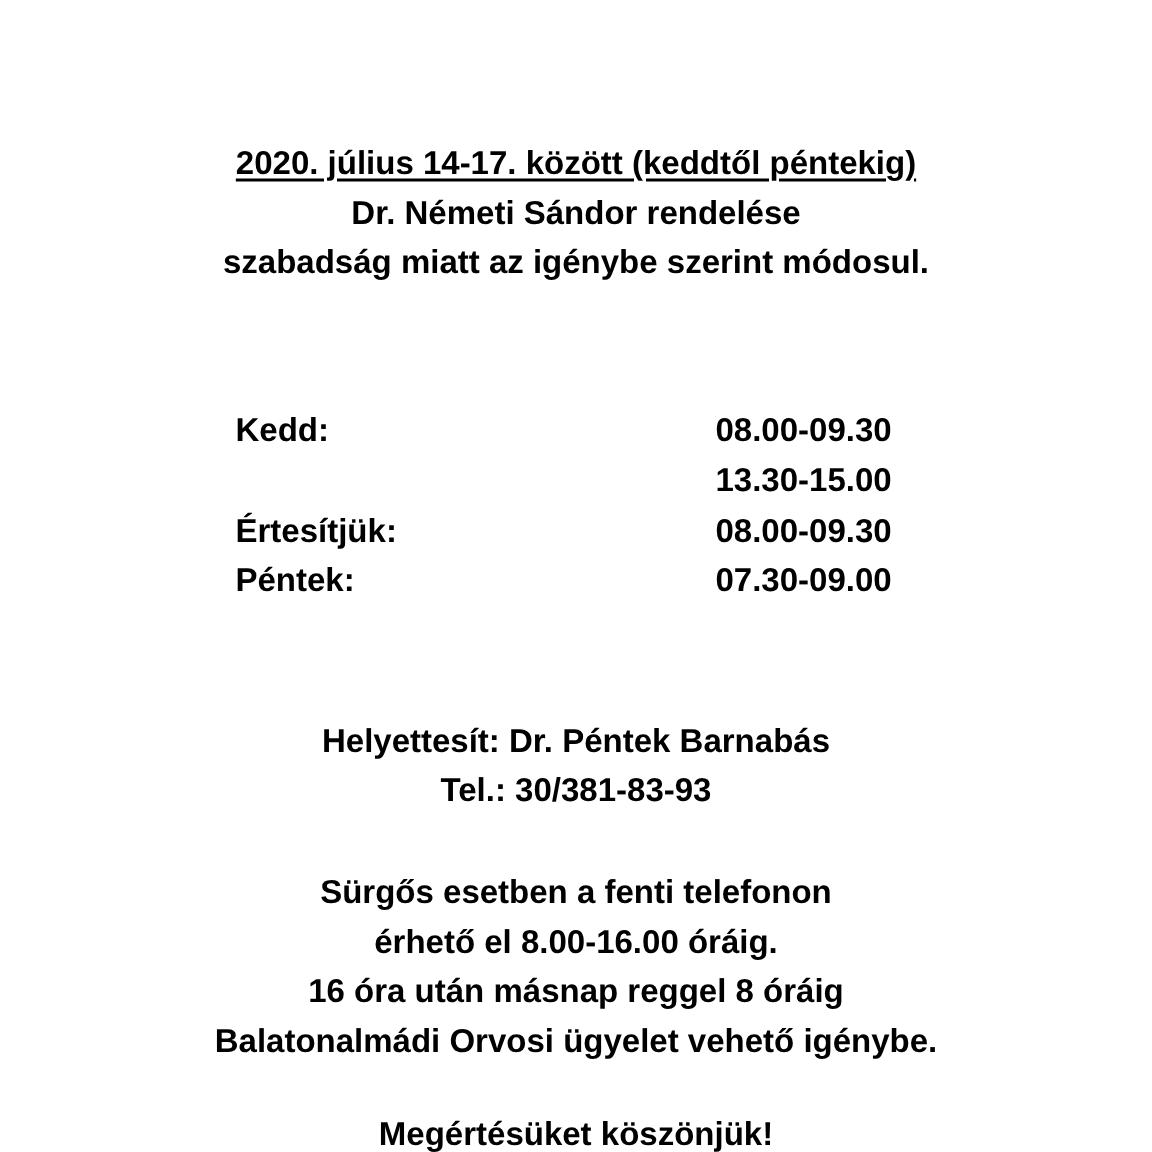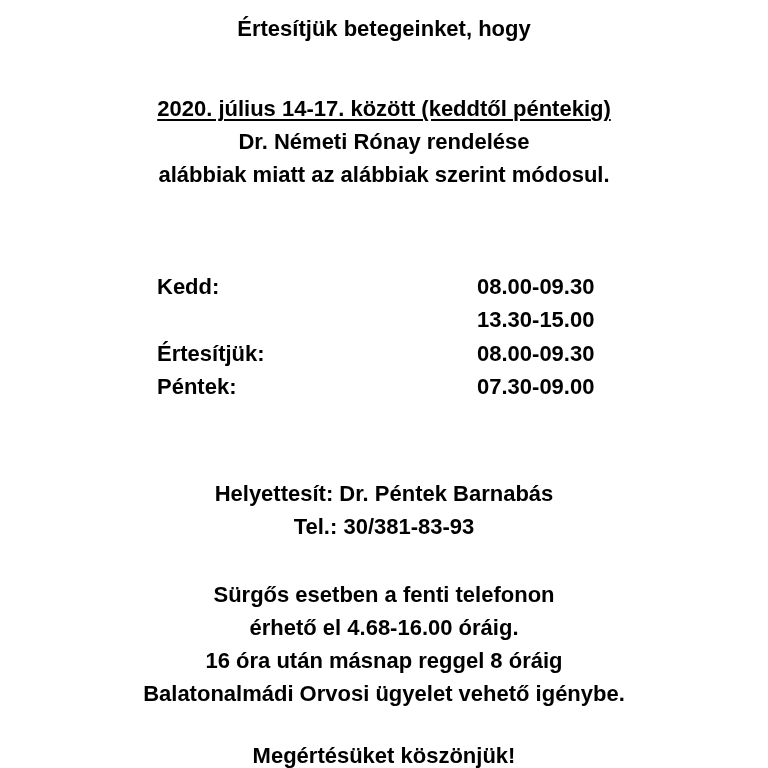--- a/index.html
+++ b/index.html
@@ -46,26 +46,25 @@
   .srow .time { position: absolute; left: 320px; }
   .substitute-block { top: 477px; }
   .urgent-block     { top: 578px; }
   .closing          { top: 739px; }
 </style>
 </head>
 <body>
 
 <div class="page">
 
-  <div class="centered intro">Értesítjük betegeinket, hogy</div>
 
   <div class="centered header-block">
     <div class="underlined">2020. július 14-17. között (keddtől péntekig)</div>
-    <div>Dr. Németi Rónay rendelése</div>
-    <div>alábbiak miatt az alábbiak szerint módosul.</div>
+    <div>Dr. Németi Sándor rendelése</div>
+    <div>szabadság miatt az igénybe szerint módosul.</div>
   </div>
 
   <div class="schedule">
     <div class="srow">
       <span class="day">Kedd:</span>
       <span class="time">08.00-09.30</span>
     </div>
     <div class="srow">
       <span class="time">13.30-15.00</span>
     </div>
@@ -79,20 +78,20 @@
     </div>
   </div>
 
   <div class="centered substitute-block">
     <div>Helyettesít: Dr. Péntek Barnabás</div>
     <div>Tel.: 30/381-83-93</div>
   </div>
 
   <div class="centered urgent-block">
     <div>Sürgős esetben a fenti telefonon</div>
-    <div>érhető el 4.68-16.00 óráig.</div>
+    <div>érhető el 8.00-16.00 óráig.</div>
     <div>16 óra után másnap reggel 8 óráig</div>
     <div>Balatonalmádi Orvosi ügyelet vehető igénybe.</div>
   </div>
 
   <div class="centered closing">Megértésüket köszönjük!</div>
 
 </div>
 
 </body></html>

